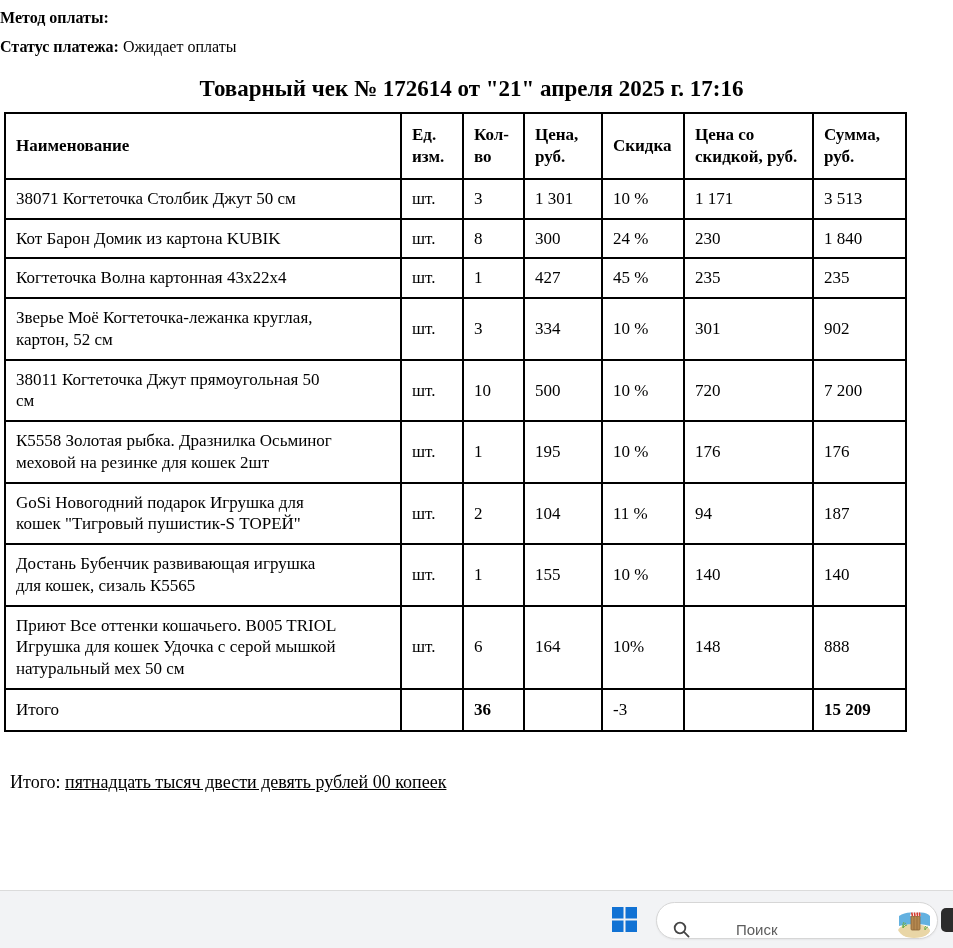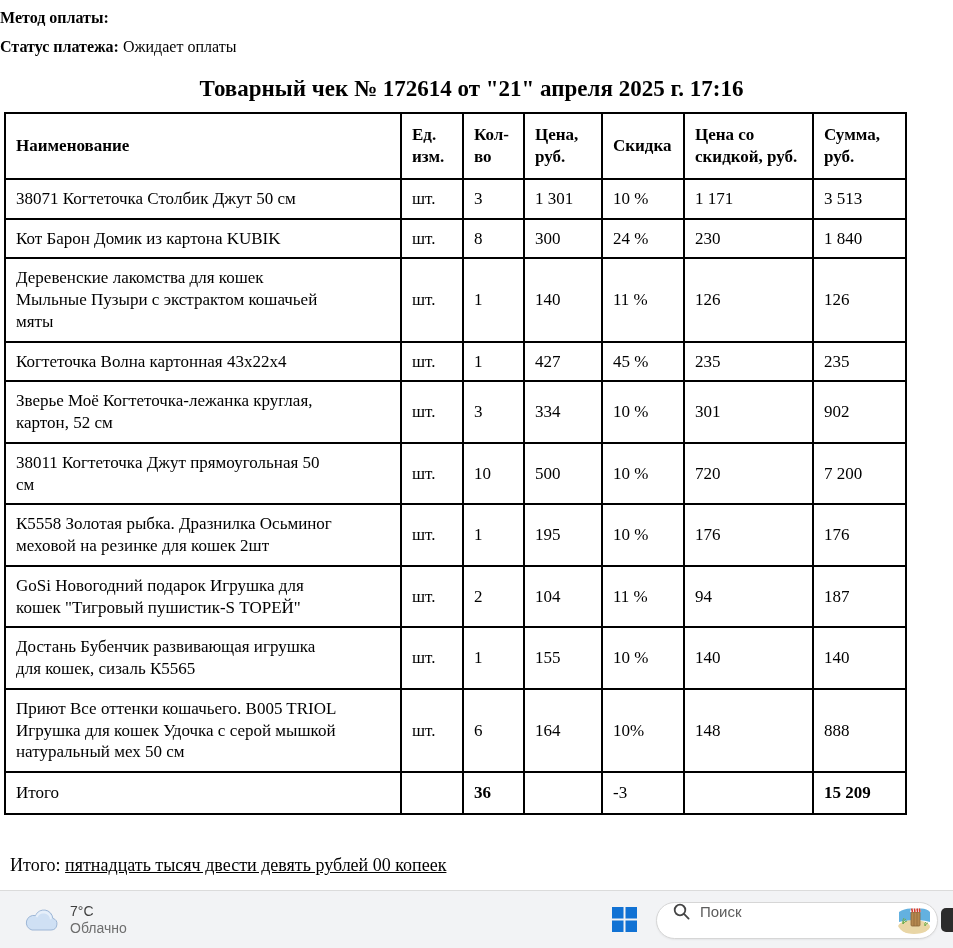--- a/index.html
+++ b/index.html
@@ -43,22 +43,23 @@
   .weather .cloud{width:36px;height:26px;}
   .weather .wtxt{display:flex;flex-direction:column;justify-content:center;}
   .weather .temp{font-size:14px;color:#3f3f3f;line-height:1.25;}
   .weather .cond{font-size:14px;color:#6e6e6e;line-height:1.25;}
   .start-btn{
     position:absolute;left:612px;top:16px;width:25px;height:25px;
   }
   .search-pill{
     position:absolute;left:656px;top:11px;width:282px;height:37px;
     background:#ffffff;border:1px solid #d6d6d6;border-radius:20px;
-    display:flex;align-items:flex-start;box-sizing:border-box;
+    display:flex;align-items:flex-end;box-sizing:border-box;
     box-shadow:0 1px 2px rgba(0,0,0,0.06);
+    gap:36px;
   }
   .search-pill .mag{margin-left:16px;flex:0 0 auto;}
   .search-pill .ph{margin-left:10px;font-size:15px;color:#5d5d5d;flex:1 1 auto;}
   .search-pill .thumb{
     flex:0 0 auto;width:37px;height:31px;margin-right:4px;border-radius:16px;
     overflow:hidden;
   }
   .edge-app{
     position:absolute;right:-12px;top:17px;width:24px;height:24px;
     background:#2c2c2c;border-radius:5px;
@@ -113,31 +114,20 @@
     <tr>
       <td class="name-cell">Кот Барон Домик из картона KUBIK</td>
       <td>шт.</td>
       <td>8</td>
       <td>300</td>
       <td>24 %</td>
       <td>230</td>
       <td>1 840</td>
     </tr>
 
-    <tr>
-      <td class="name-cell">Деревенские лакомства для кошек
-Мыльные Пузыри с экстрактом кошачьей
-мяты</td>
-      <td>шт.</td>
-      <td>1</td>
-      <td>140</td>
-      <td>11 %</td>
-      <td>126</td>
-      <td>126</td>
-    </tr>
 
     <tr>
       <td class="name-cell">Когтеточка Волна картонная 43х22х4</td>
       <td>шт.</td>
       <td>1</td>
       <td>427</td>
       <td>45 %</td>
       <td>235</td>
       <td>235</td>
     </tr>
@@ -222,30 +212,20 @@
     </tfoot>
   </table>
 
   <div class="grand-total">
     <span>Итого:</span>
     <span class="underline">пятнадцать тысяч двести девять рублей 00 копеек</span>
   </div>
 </div>
 
 <div class="taskbar">
-  <div class="weather">
-    <svg class="cloud" viewBox="0 0 36 26" xmlns="http://www.w3.org/2000/svg">
-      <path d="M8 23 h19 a6 6 0 0 0 1.8 -11.7 A9 9 0 0 0 11.5 8.6 A6.5 6.5 0 0 0 8 23 Z" fill="#cfe0f4" stroke="#9db6d6" stroke-width="1"></path>
-      <path d="M11.5 9.4 A8.5 8.5 0 0 1 28 11.6 l-2 1 A6.5 6.5 0 0 0 13.5 10.5 Z" fill="#e6effa"></path>
-    </svg>
-    <div class="wtxt">
-      <span class="temp">7°C</span>
-      <span class="cond">Облачно</span>
-    </div>
-  </div>
 
   <svg class="start-btn" viewBox="0 0 25 25" xmlns="http://www.w3.org/2000/svg">
     <g>
       <rect x="0" y="0" width="11.5" height="11.5" fill="#1172d4"></rect>
       <rect x="13.5" y="0" width="11.5" height="11.5" fill="#1172d4"></rect>
       <rect x="0" y="13.5" width="11.5" height="11.5" fill="#1172d4"></rect>
       <rect x="13.5" y="13.5" width="11.5" height="11.5" fill="#1172d4"></rect>
     </g>
   </svg>
 

